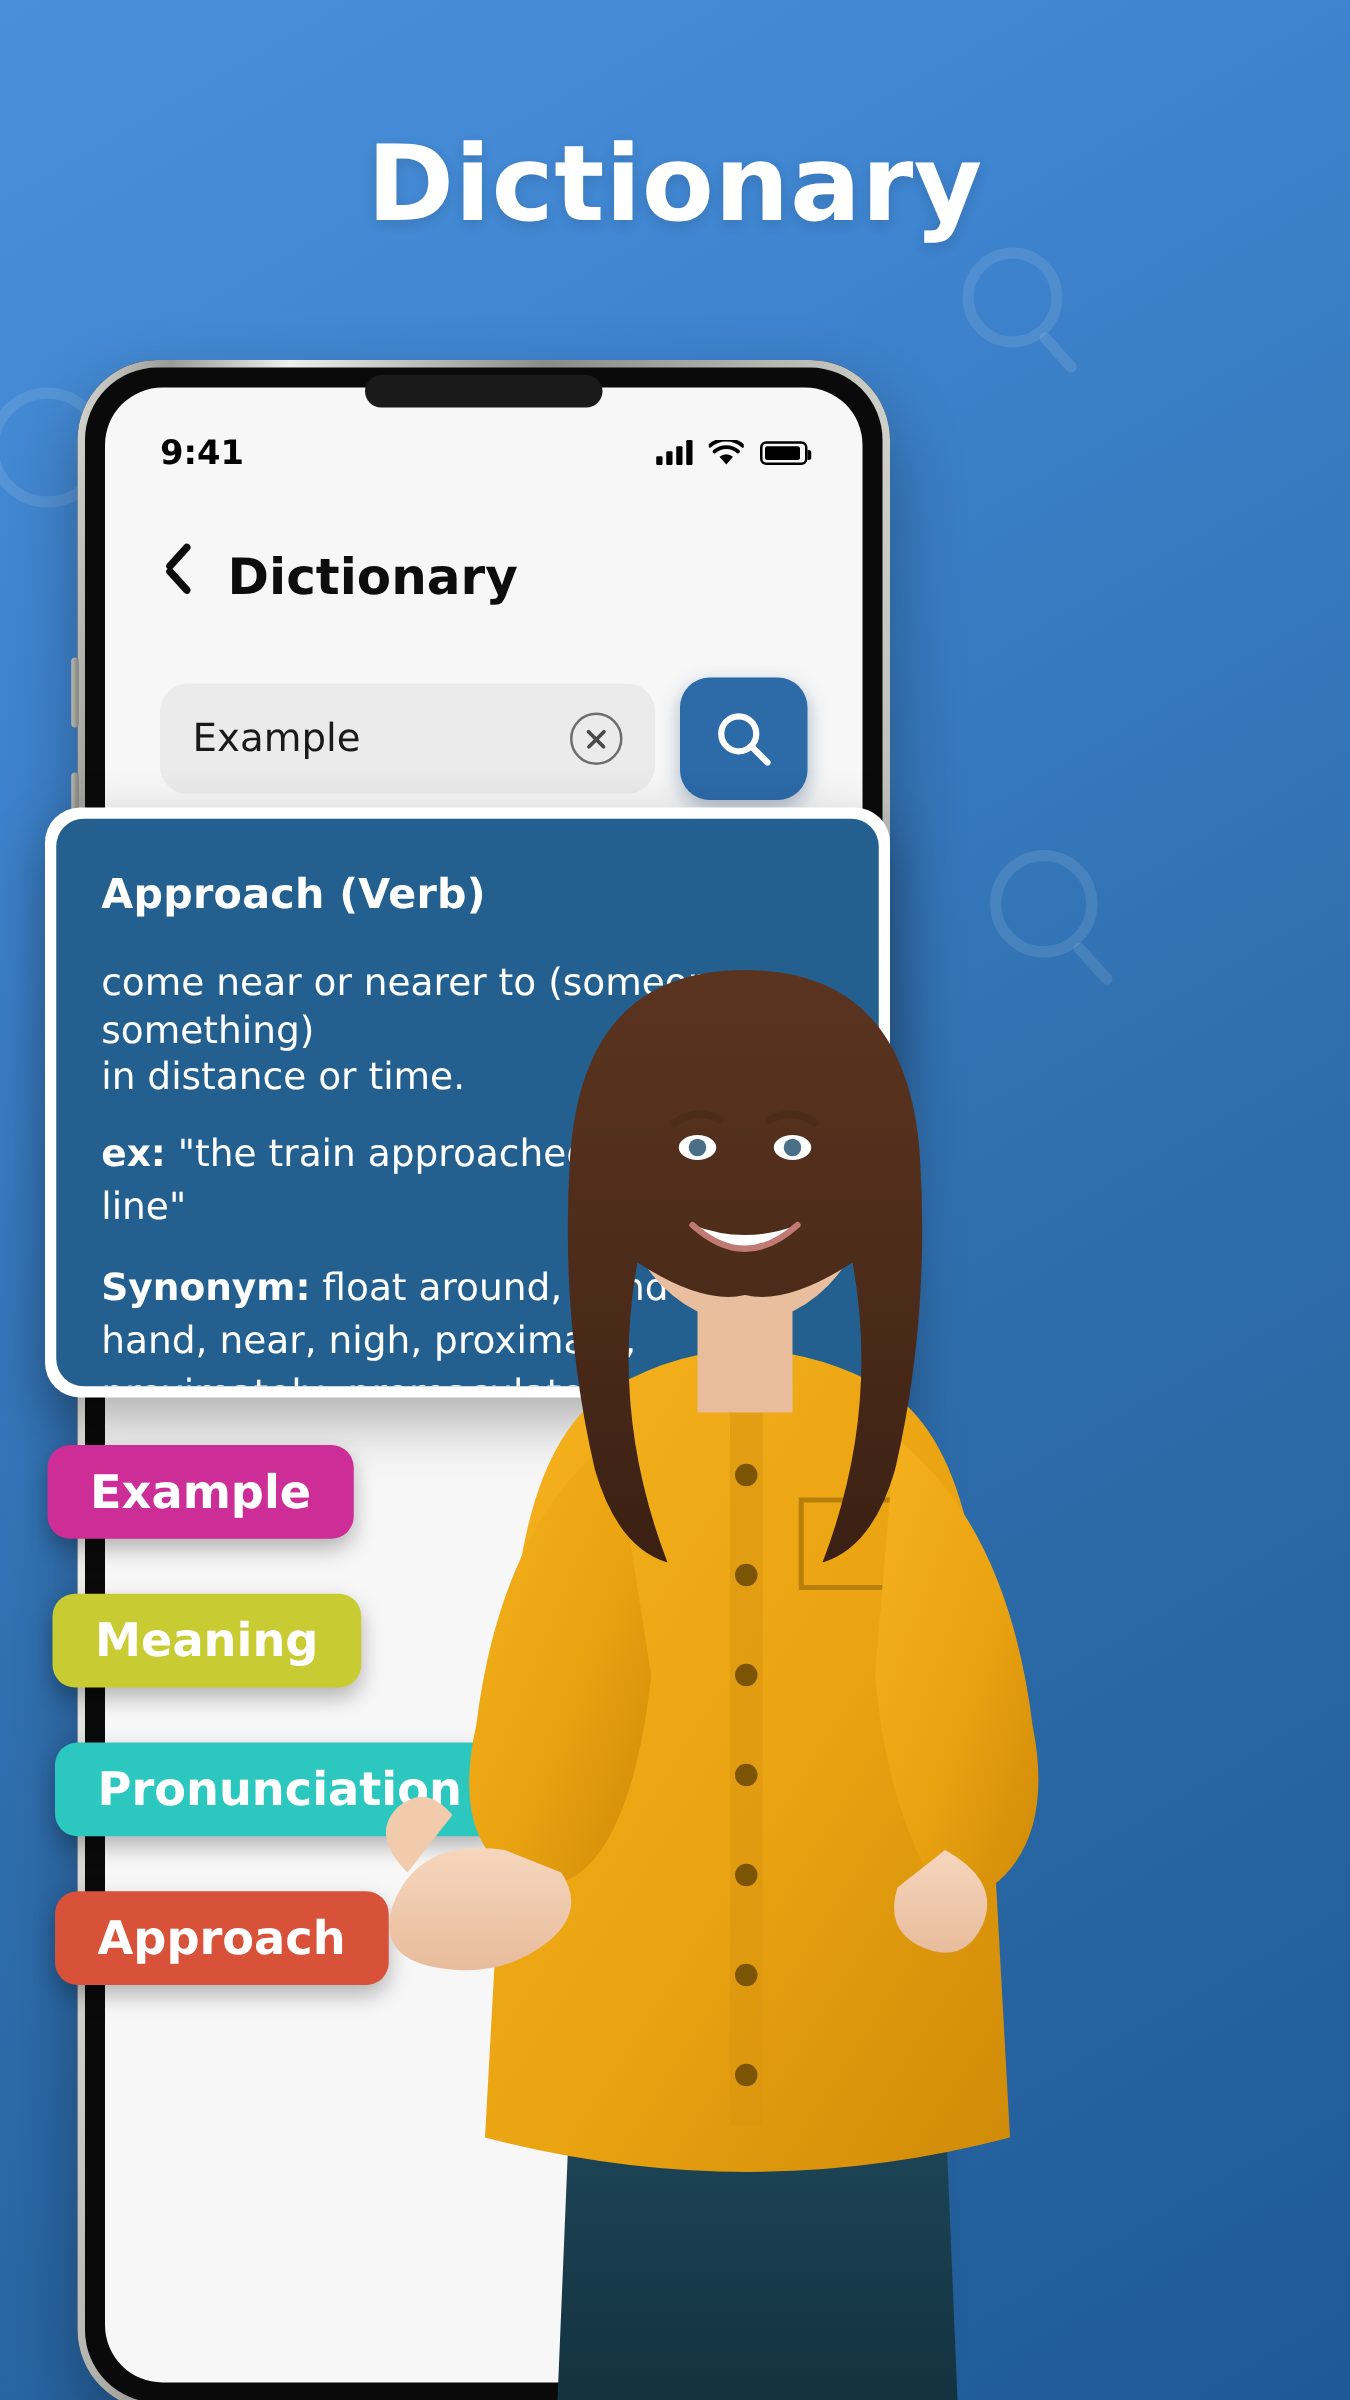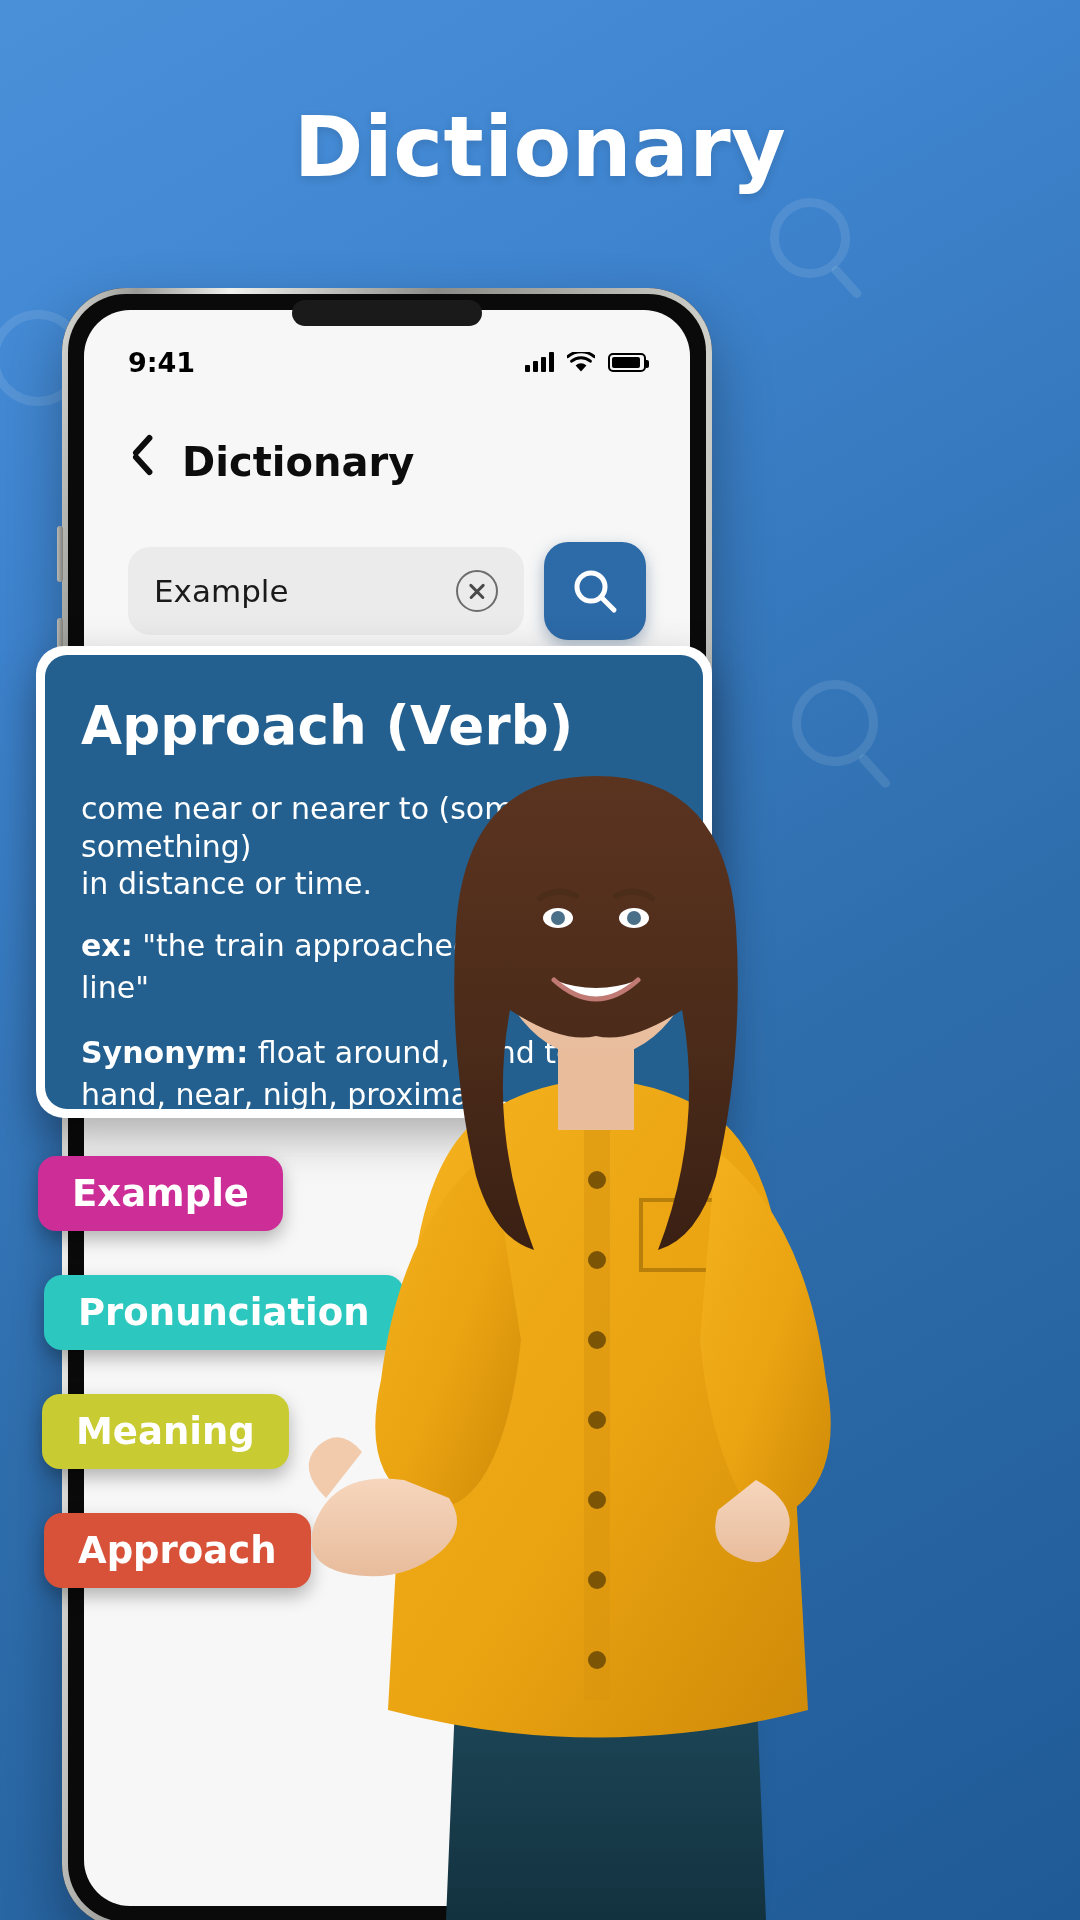--- a/index.html
+++ b/index.html
@@ -149,21 +149,21 @@
     z-index:10;
   }
   .def-card {
     width:100%; height:100%;
     background:#23608f;
     border-radius:22px;
     padding:40px 36px 28px 36px;
     color:#ffffff;
     overflow:hidden;
   }
-  .def-word { font-size:53px; font-weight:bold; letter-spacing:0.2px; }
+  .def-word { font-size:33px; font-weight:bold; letter-spacing:0.2px; }
   .phon-row { display:flex; align-items:center; gap:24px; margin-top:32px; }
   .phonetic { font-size:34px; color:#e2e9f0; }
   .speaker { width:42px; height:40px; }
   .def-text { font-size:30px; line-height:1.25; margin-top:34px; color:#fff; white-space:pre-line; }
   .def-line { font-size:30px; line-height:1.42; margin-top:22px; color:#fff; }
   .def-line b { font-weight:bold; }
 
   
   .tags { position:absolute; left:38px; top:1156px; z-index:12; }
   .tag {
@@ -260,22 +260,22 @@
     </div>
     <div class="def-line">
       <b>Synonym:</b>
       <span>float around, hand to hand, near, nigh, proximate, proximately, promaculate</span>
     </div>
   </div>
 </div>
 
 <div class="tags">
   <div class="tag-row"><span class="tag" style="background:#cc2d96">Example</span></div>
+  <div class="tag-row" style="margin-left:4px;"><span class="tag" style="background:#c9cb33">Meaning</span></div>
   <div class="tag-row" style="margin-left:6px;"><span class="tag" style="background:#2cc8bf">Pronunciation</span></div>
-  <div class="tag-row" style="margin-left:4px;"><span class="tag" style="background:#c9cb33">Meaning</span></div>
   <div class="tag-row" style="margin-left:6px;"><span class="tag" style="background:#d8523a">Approach</span></div>
 </div>
 
 <svg class="person" viewBox="0 0 620 1240" preserveAspectRatio="xMidYMax meet">
   <defs>
     <linearGradient id="shirt" x1="0" y1="0" x2="1" y2="1">
       <stop offset="0%" stop-color="#f5b21f"></stop>
         <stop offset="55%" stop-color="#eaa311"></stop>
         <stop offset="100%" stop-color="#cf8a08"></stop>
     </linearGradient>

